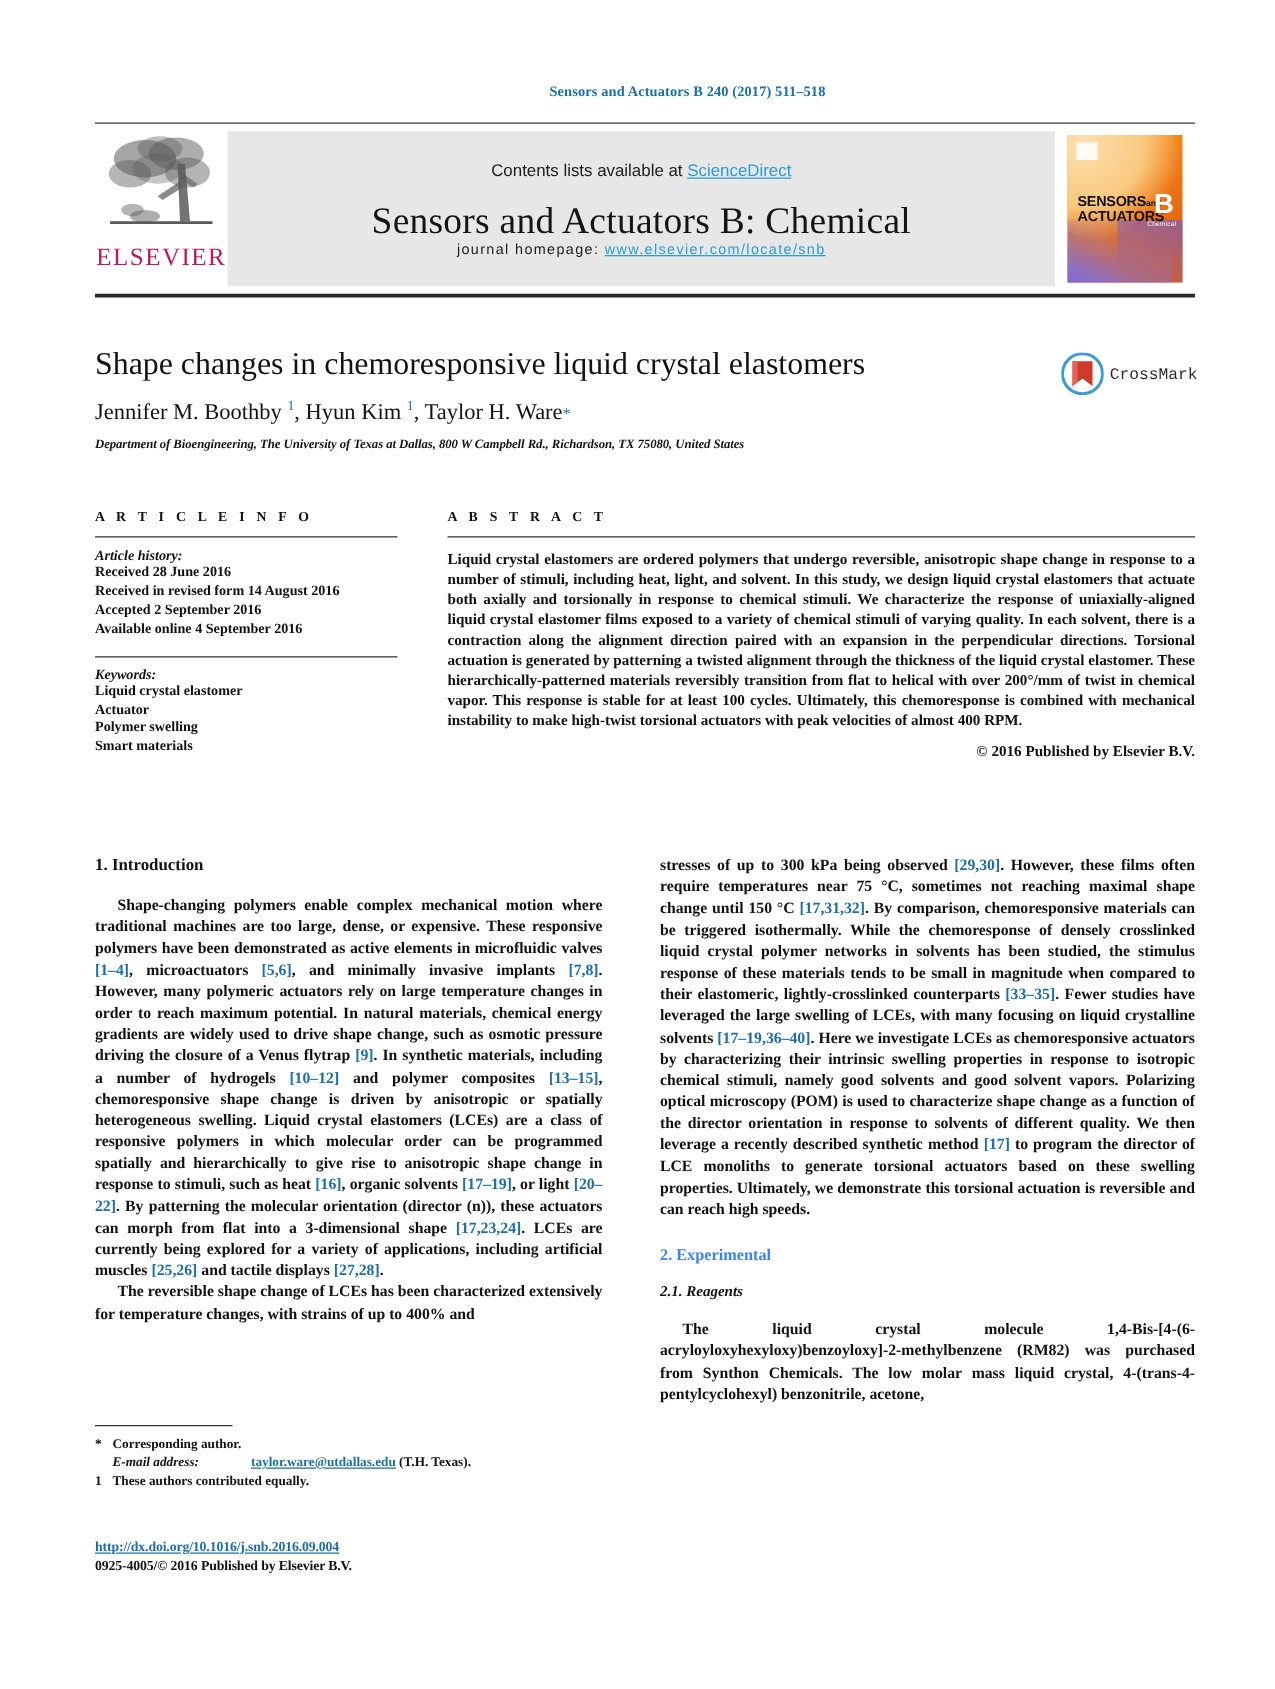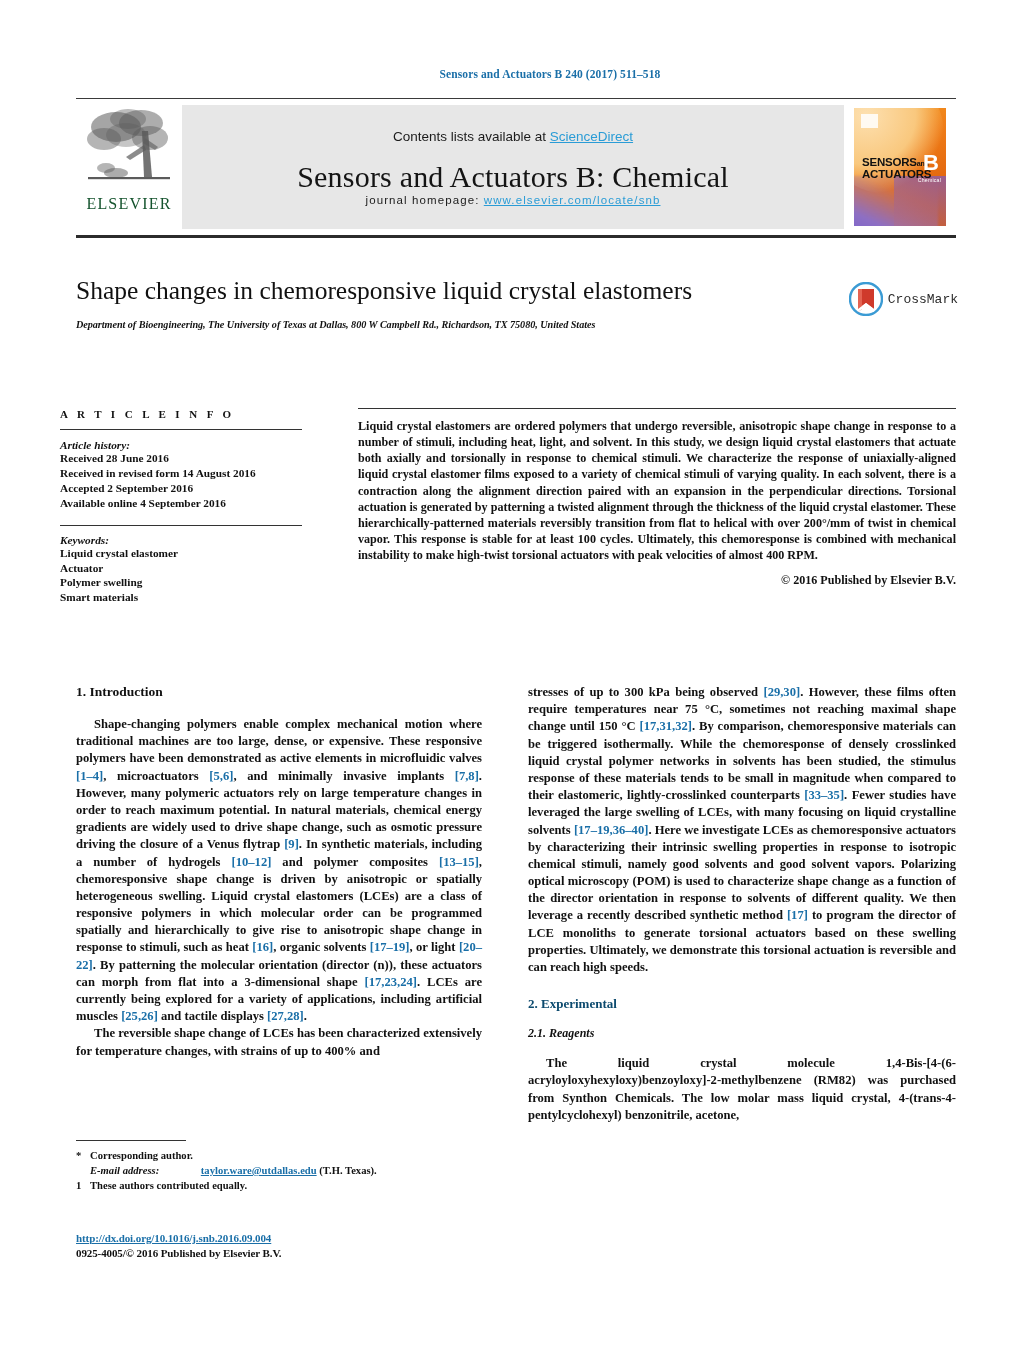--- a/index.html
+++ b/index.html
@@ -51,23 +51,23 @@
     display: flex;
     flex-direction: column;
     align-items: center;
     justify-content: flex-start;
     padding-top: 6px;
     box-sizing: border-box;
   }
   .tree-svg { display: block; }
   .elsevier-word {
     font-family: "Liberation Serif", serif;
-    font-size: 16px;
+    font-size: 20px;
     letter-spacing: 1.2px;
-    color: #14532d;
+    color: #be185d;
     margin-top: 2px;
     font-weight: 400;
   }
   .center-panel {
     flex: 1 1 auto;
     background: #e7e7e7;
     display: flex;
     flex-direction: column;
     align-items: center;
     justify-content: center;
@@ -219,21 +219,21 @@
     gap: 5px;
   }
   .cm-label {
     font-family: Liberation Mono, monospace;
     font-size: 13px;
     color: #2b2b2b;
   }
 
   .info-col {
     position: absolute;
-    left: 60px;
+    left: 76px;
     top: 408px;
     width: 242px;
   }
   .abs-col {
     position: absolute;
     left: 358px;
     top: 408px;
     width: 598px;
   }
   .sec-head {
@@ -301,21 +301,21 @@
     font-family: "Liberation Serif", serif;
     font-weight: bold;
     font-size: 13.5px;
     color: #111;
     margin: 0 0 16px 0;
   }
   .h2 {
     font-family: "Liberation Serif", serif;
     font-weight: bold;
     font-size: 13px;
-    color: #0c4a6e;
+    color: #3b82f6;
     margin: 20px 0 14px 0;
   }
   .h3 {
     font-family: "Liberation Serif", serif;
     font-weight: bold;
     font-style: italic;
     font-size: 12px;
     color: #111;
     margin: 0 0 14px 0;
   }
@@ -437,20 +437,21 @@
           <span>ACTUATORS</span>
         </div>
         <div class="cover-b">B</div>
         <div class="cover-chem">Chemical</div>
       </div>
     </div>
   </div>
 
   <div class="title-block">
     <h1 class="paper-title">Shape changes in chemoresponsive liquid crystal elastomers</h1>
+    <div class="authors">Jennifer M. Boothby <sup>1</sup>, Hyun Kim <sup>1</sup>, Taylor H. Ware<span class="star">*</span></div>
     <div class="affiliation">Department of Bioengineering, The University of Texas at Dallas, 800 W Campbell Rd., Richardson, TX 75080, United States</div>
   </div>
 
   <div class="crossmark">
     <svg width="34" height="34" viewBox="0 0 34 34">
       <circle cx="17" cy="17" r="16" fill="#ffffff" stroke="#3b9bd4" stroke-width="2.4"></circle>
       <path d="M9 7 h16 v20 l-8 -6 l-8 6 Z" fill="#cf3a2b"></path>
       <path d="M9 7 h4 v20 l-4 3 Z" fill="#e46352"></path>
       <path d="M9 27 l8 -6 l8 6 l0 3 l-8 -6 l-8 6 Z" fill="#ffffff"></path>
     </svg>
@@ -469,20 +470,21 @@
     <div class="kw-block">
       <div class="kw-title">Keywords:</div>
       <div class="info-line">Liquid crystal elastomer</div>
       <div class="info-line">Actuator</div>
       <div class="info-line">Polymer swelling</div>
       <div class="info-line">Smart materials</div>
     </div>
   </div>
 
   <div class="abs-col">
+    <div class="sec-head">A B S T R A C T</div>
     <div class="divider"></div>
     <div class="abstract-body">Liquid crystal elastomers are ordered polymers that undergo reversible, anisotropic shape change in response to a number of stimuli, including heat, light, and solvent. In this study, we design liquid crystal elastomers that actuate both axially and torsionally in response to chemical stimuli. We characterize the response of uniaxially-aligned liquid crystal elastomer films exposed to a variety of chemical stimuli of varying quality. In each solvent, there is a contraction along the alignment direction paired with an expansion in the perpendicular directions. Torsional actuation is generated by patterning a twisted alignment through the thickness of the liquid crystal elastomer. These hierarchically-patterned materials reversibly transition from flat to helical with over 200°/mm of twist in chemical vapor. This response is stable for at least 100 cycles. Ultimately, this chemoresponse is combined with mechanical instability to make high-twist torsional actuators with peak velocities of almost 400 RPM.</div>
     <div class="abstract-copy">© 2016 Published by Elsevier B.V.</div>
   </div>
 
   <div class="body-left">
     <div class="h1">1.  Introduction</div>
     <p class="para">Shape-changing polymers enable complex mechanical motion where traditional machines are too large, dense, or expensive. These responsive polymers have been demonstrated as active elements in microfluidic valves <span class="ref">[1–4]</span>, microactuators <span class="ref">[5,6]</span>, and minimally invasive implants <span class="ref">[7,8]</span>. However, many polymeric actuators rely on large temperature changes in order to reach maximum potential. In natural materials, chemical energy gradients are widely used to drive shape change, such as osmotic pressure driving the closure of a Venus flytrap <span class="ref">[9]</span>. In synthetic materials, including a number of hydrogels <span class="ref">[10–12]</span> and polymer composites <span class="ref">[13–15]</span>, chemoresponsive shape change is driven by anisotropic or spatially heterogeneous swelling. Liquid crystal elastomers (LCEs) are a class of responsive polymers in which molecular order can be programmed spatially and hierarchically to give rise to anisotropic shape change in response to stimuli, such as heat <span class="ref">[16]</span>, organic solvents <span class="ref">[17–19]</span>, or light <span class="ref">[20–22]</span>. By patterning the molecular orientation (director (n)), these actuators can morph from flat into a 3-dimensional shape <span class="ref">[17,23,24]</span>. LCEs are currently being explored for a variety of applications, including artificial muscles <span class="ref">[25,26]</span> and tactile displays <span class="ref">[27,28]</span>.</p>
     <p class="para">The reversible shape change of LCEs has been characterized extensively for temperature changes, with strains of up to 400% and</p>
   </div>

